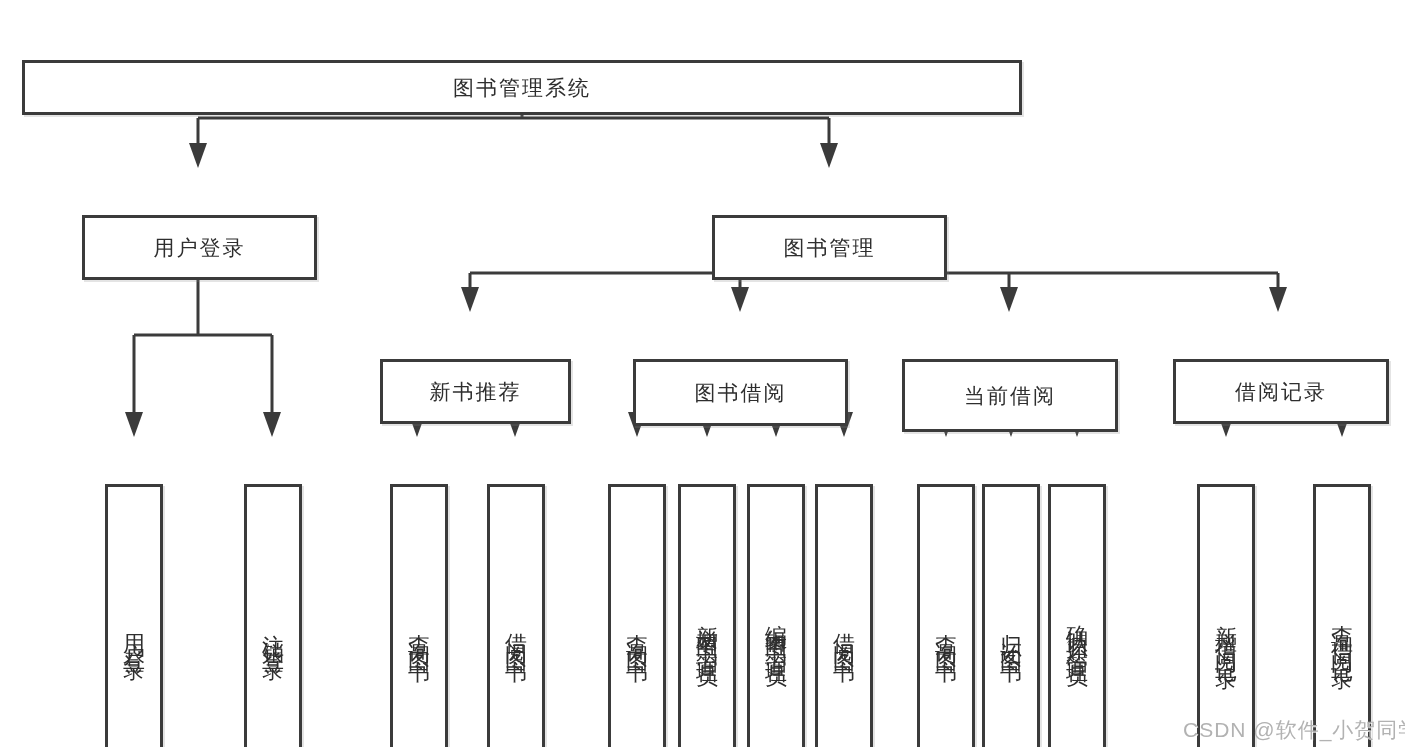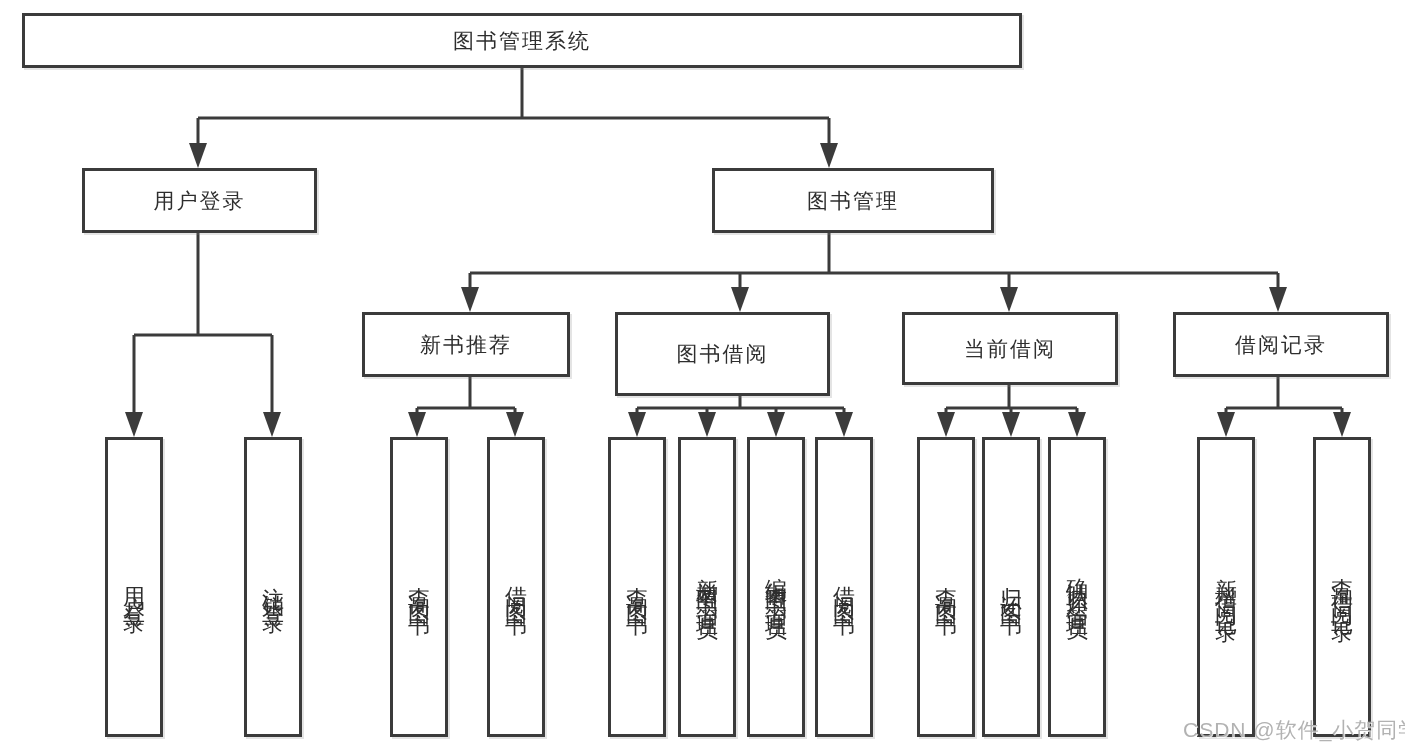--- a/index.html
+++ b/index.html
@@ -19,20 +19,21 @@
   .node {
     position: absolute;
     box-sizing: border-box;
     background: #ffffff;
     border: 3px solid #3b3b3b;
     display: flex;
     align-items: center;
     justify-content: center;
     color: #2e2e2e;
     box-shadow: 2px 2px 0 rgba(130,130,130,0.22);
+    margin-top: 47px;
   }
   .node.h span {
     font-size: 21px;
     letter-spacing: 2px;
     white-space: nowrap;
   }
   .node.v span {
     writing-mode: vertical-rl;
     text-orientation: mixed;
     font-size: 22px;
@@ -96,28 +97,28 @@
     </g>
   </svg>
 
   <div class="node h" style="left:22px; top:13px; width:1000px; height:55px;">
     <span>图书管理系统</span>
   </div>
 
   <div class="node h" style="left:82px; top:168px; width:235px; height:65px;">
     <span>用户登录</span>
   </div>
-  <div class="node h" style="left:712px; top:168px; width:282px; height:65px;">
+  <div class="node h" style="left:712px; top:168px; width:235px; height:65px;">
     <span>图书管理</span>
   </div>
 
-  <div class="node h" style="left:362px; top:312px; width:208px; height:65px;">
+  <div class="node h" style="left:380px; top:312px; width:191px; height:65px;">
     <span>新书推荐</span>
   </div>
-  <div class="node h" style="left:615px; top:312px; width:215px; height:84px;">
+  <div class="node h" style="left:633px; top:312px; width:215px; height:67px;">
     <span>图书借阅</span>
   </div>
   <div class="node h" style="left:902px; top:312px; width:216px; height:73px;">
     <span>当前借阅</span>
   </div>
   <div class="node h" style="left:1173px; top:312px; width:216px; height:65px;">
     <span>借阅记录</span>
   </div>
 
   <div class="node v" style="left:105px; top:437px; width:58px; height:300px;">

